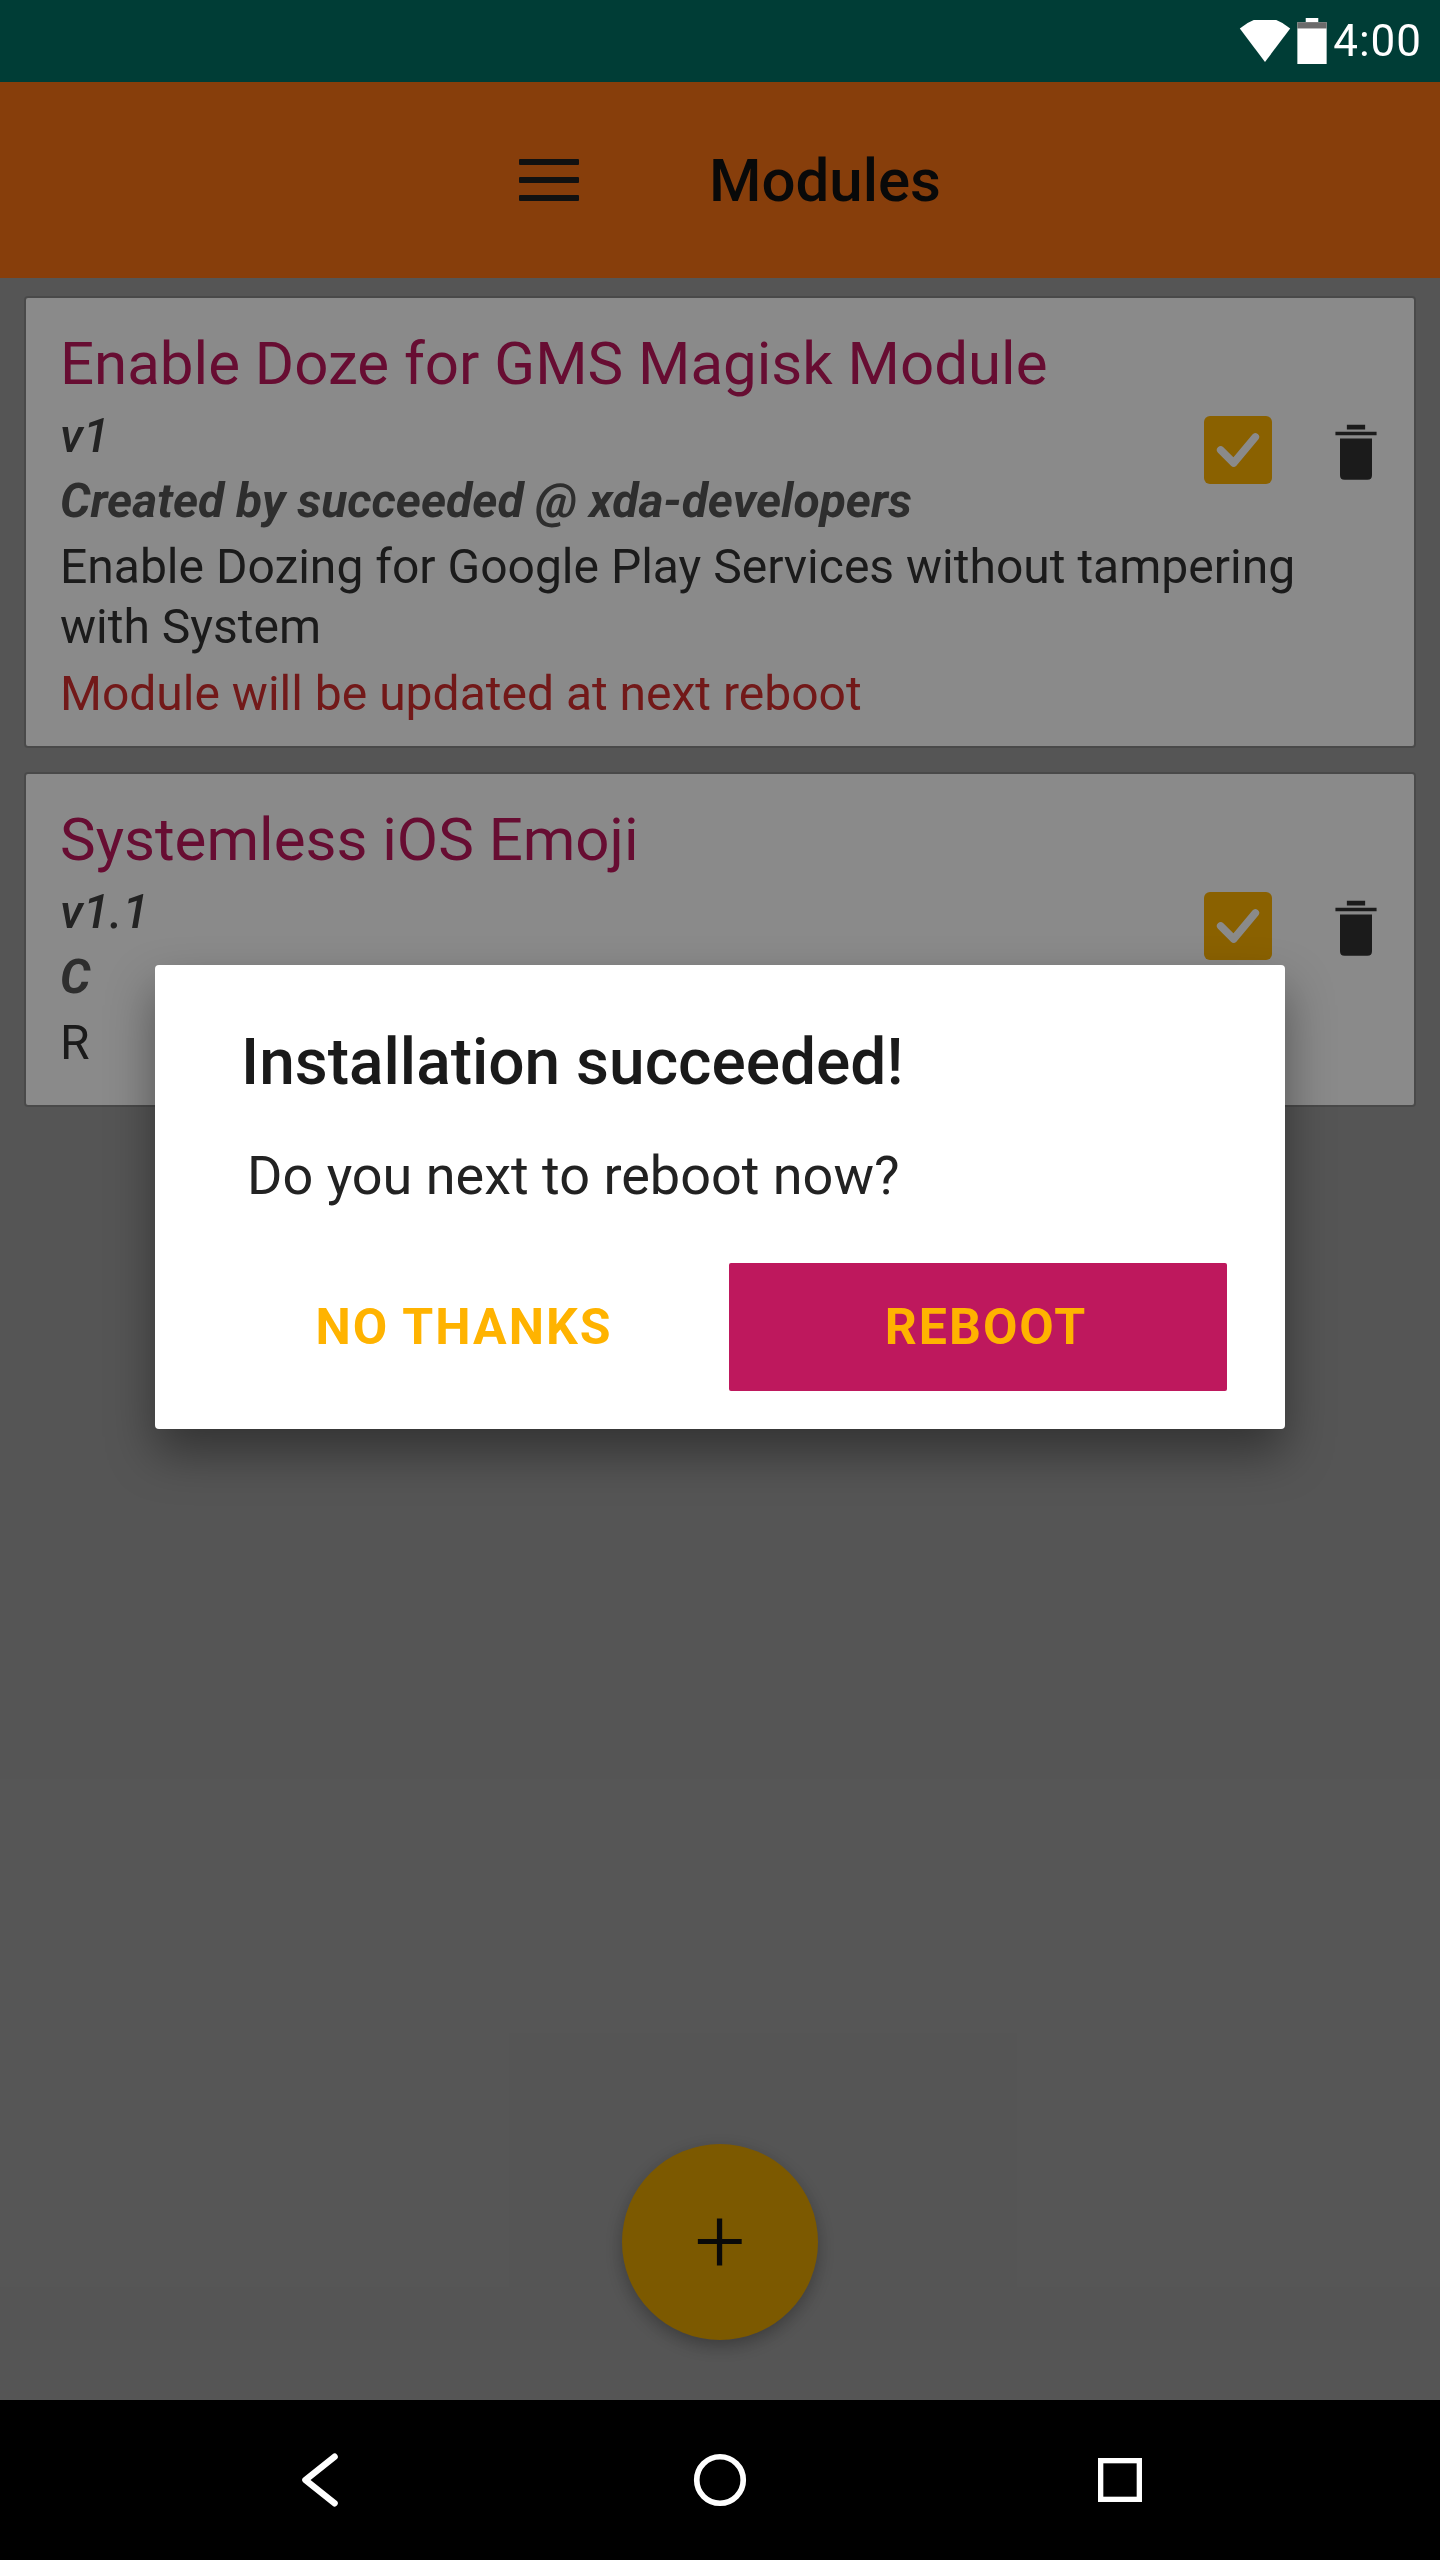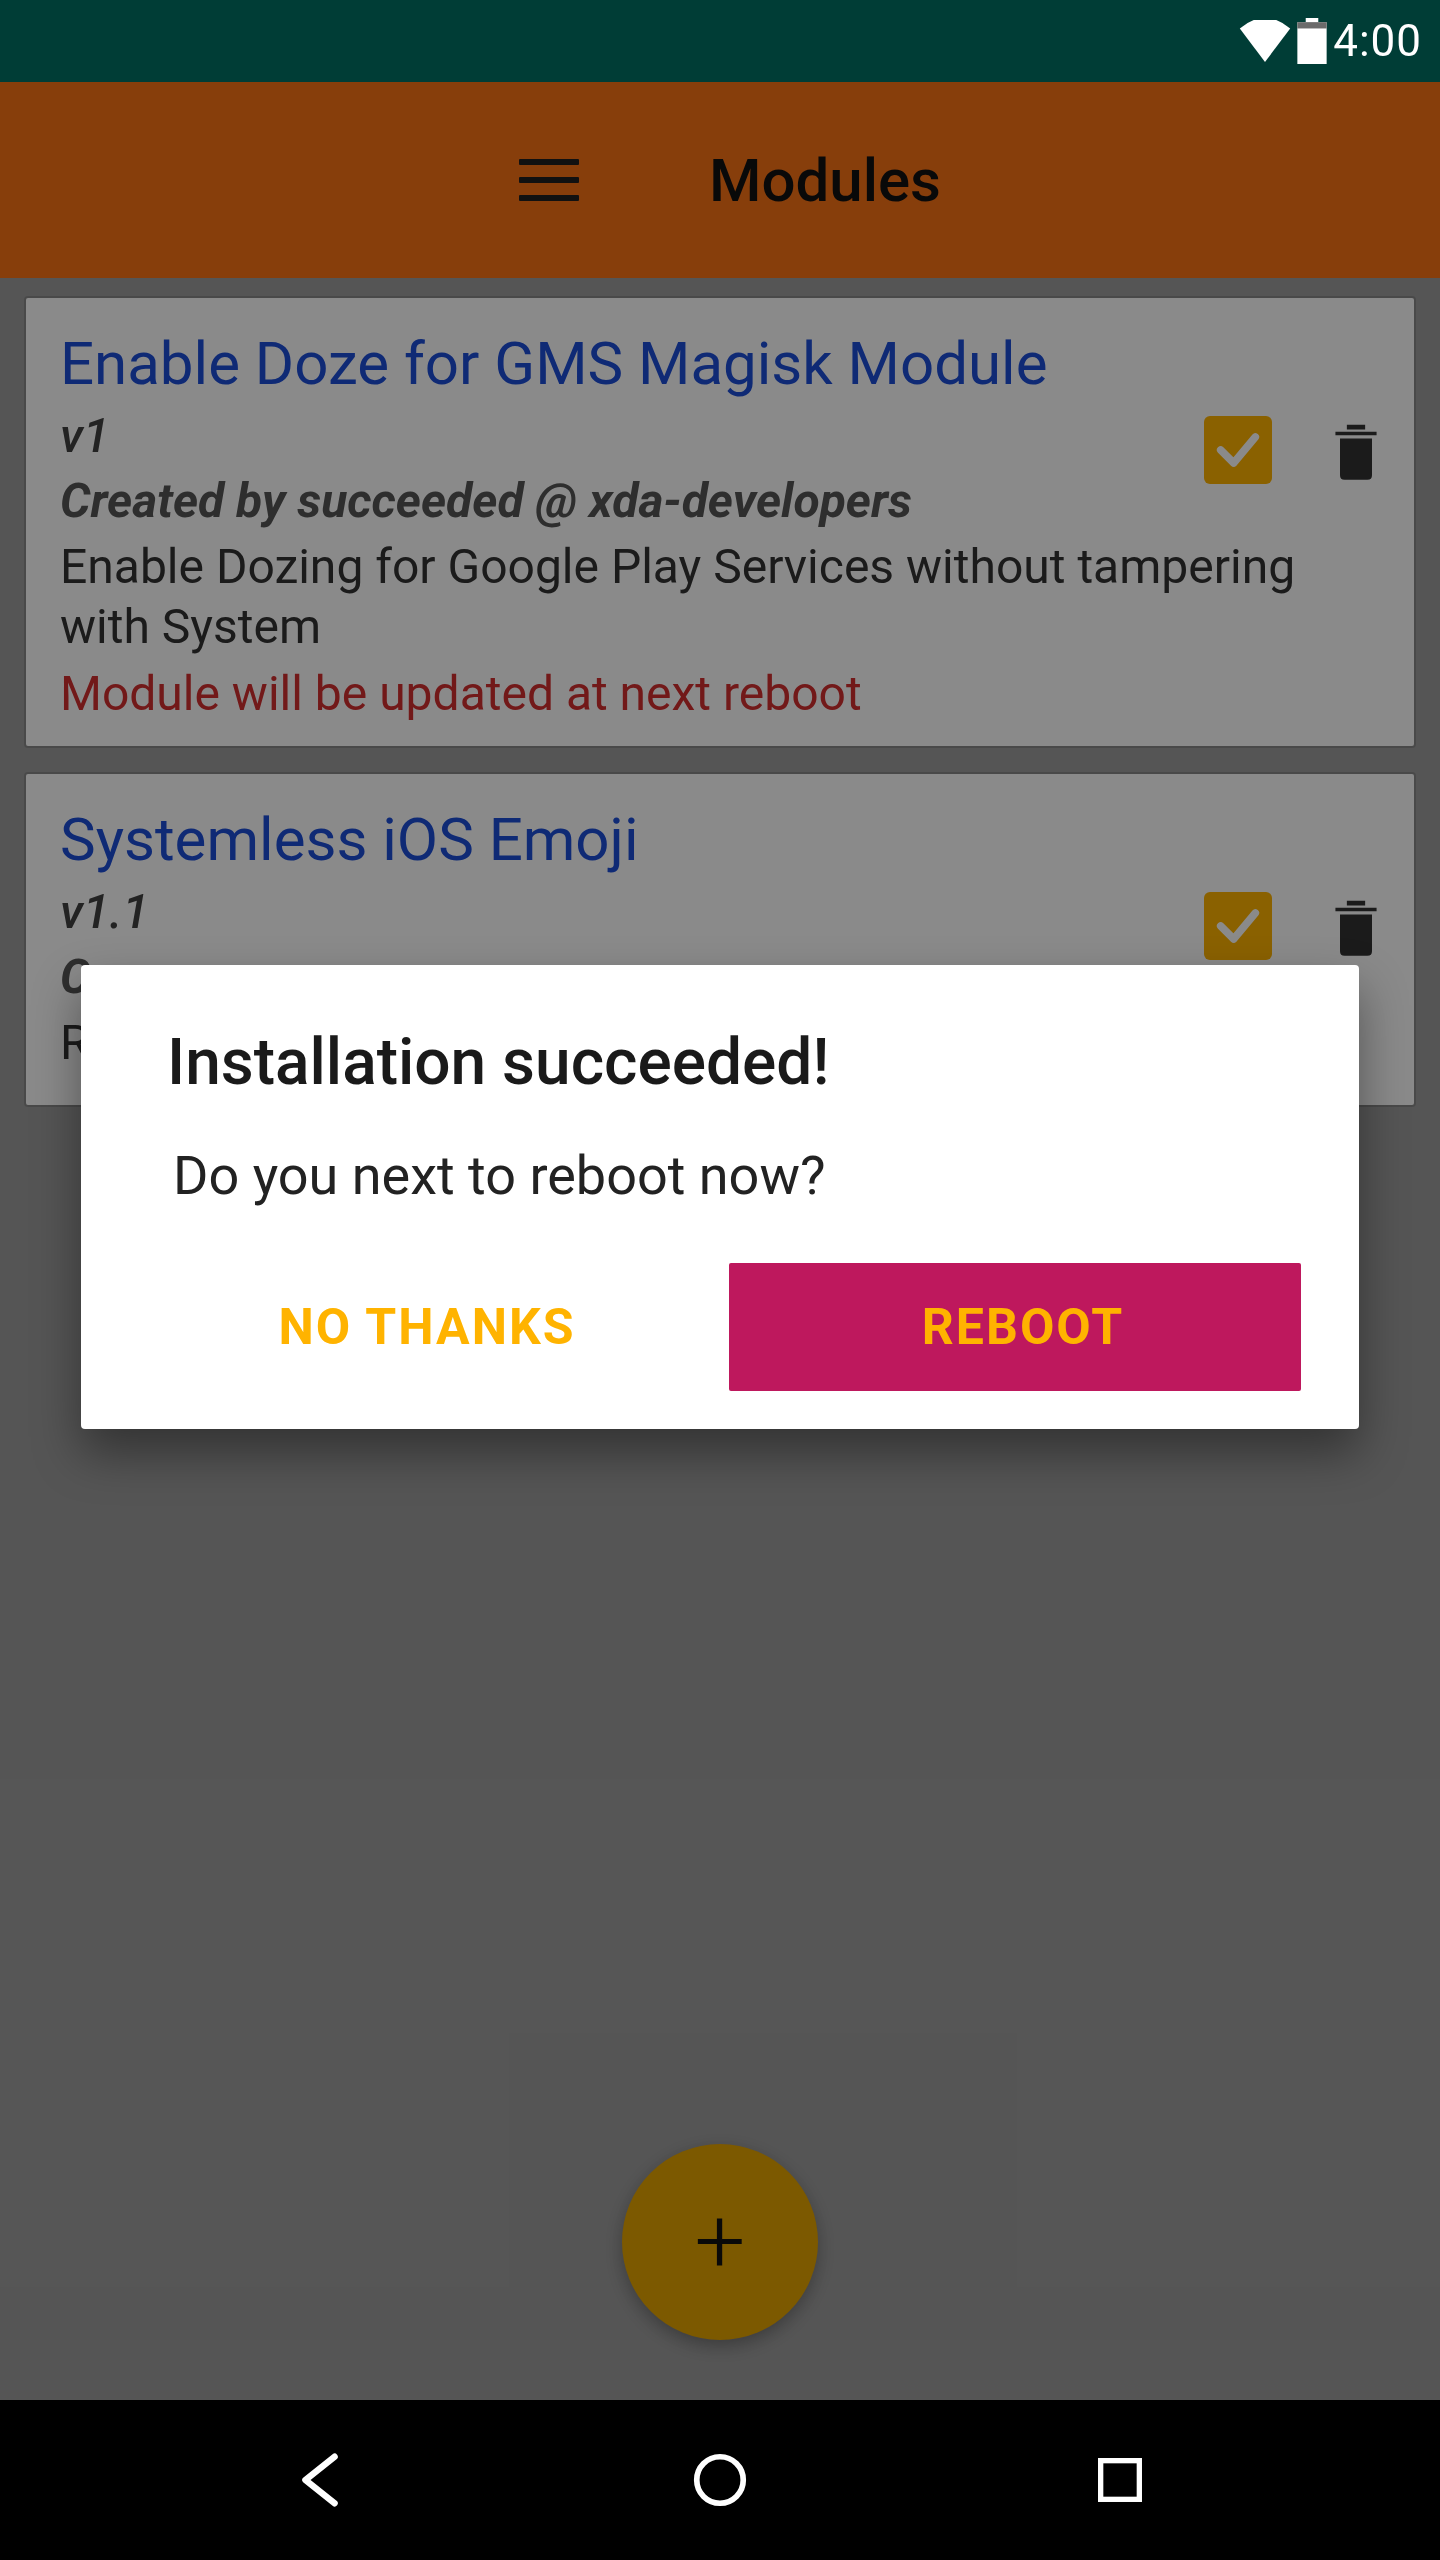--- a/index.html
+++ b/index.html
@@ -74,21 +74,21 @@
   .module-card {
     background: #fff;
     border: 2px solid #888;
     border-radius: 4px;
     padding: 28px 34px 24px 34px;
     margin-bottom: 24px;
     position: relative;
   }
   .module-title {
     font-size: 60px;
-    color: #1d4ed8;
+    color: #be185d;
     font-weight: 400;
     margin-bottom: 6px;
     line-height: 1.25;
   }
   .module-version {
     font-size: 48px;
     color: #424242;
     font-style: italic;
     font-weight: 500;
     margin-bottom: 8px;
@@ -153,21 +153,21 @@
     inset: 0;
     background: rgba(0,0,0,0.46);
     z-index: 40;
   }
 
   .dialog {
     position: absolute;
     top: 965px;
     left: 50%;
     transform: translateX(-50%);
-    width: 1278px;
+    width: 1130px;
     background: #fff;
     border-radius: 4px;
     box-shadow: 0 24px 48px rgba(0,0,0,0.4);
     z-index: 50;
     padding: 60px 58px 38px 58px;
   }
   .dialog-title {
     font-size: 64px;
     font-weight: 500;
     color: #1a1a1a;

